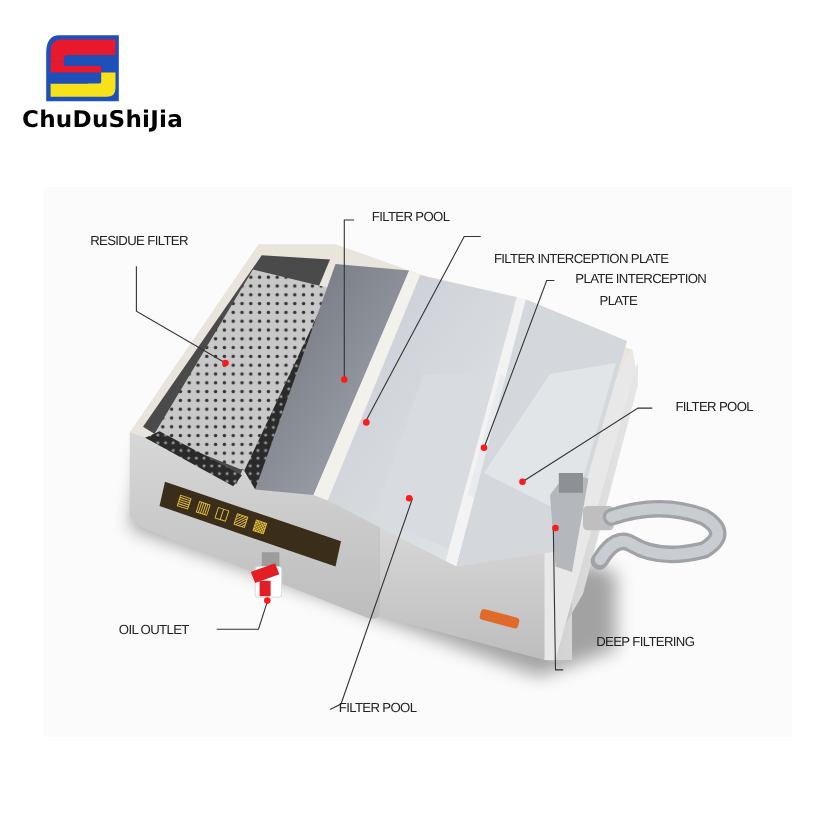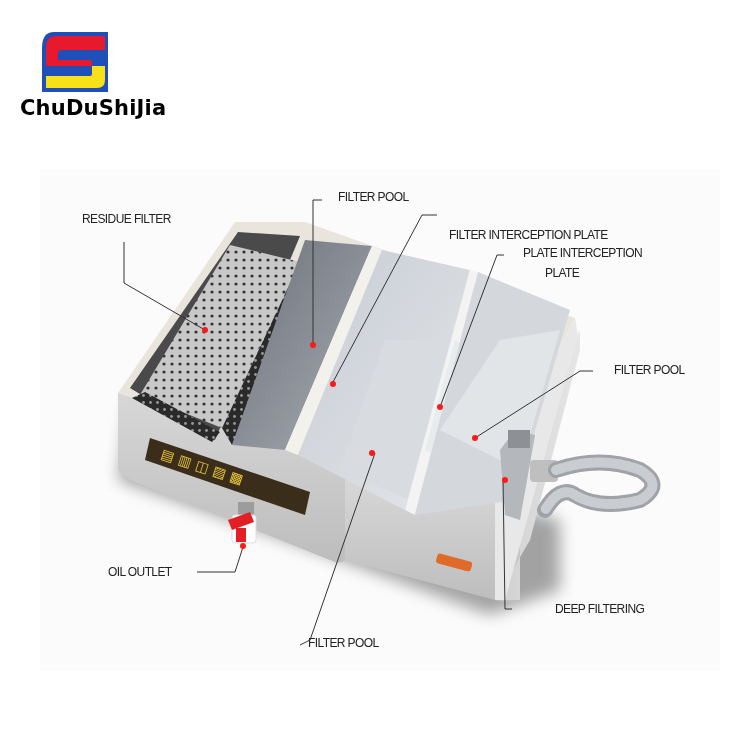--- a/index.html
+++ b/index.html
@@ -143,13 +143,13 @@
 </svg>
 
 <div class="label" style="left:82px; top:210px;">RESIDUE FILTER</div>
 <div class="label" style="left:338px; top:188px;">FILTER POOL</div>
 <div class="label" style="left:449px; top:206px;margin-top:20px;">FILTER INTERCEPTION PLATE</div>
 <div class="label" style="left:523px; top:244px;">PLATE INTERCEPTION</div>
 <div class="label" style="left:545px; top:264px;">PLATE</div>
 <div class="label" style="left:614px; top:361px;">FILTER POOL</div>
 <div class="label" style="left:108px; top:563px;">OIL OUTLET</div>
 <div class="label" style="left:308px; top:634px;">FILTER POOL</div>
-<div class="label" style="left:542px; top:600px;margin-left:13px;">DEEP FILTERING</div>
+<div class="label" style="left:542px; top:574px;">DEEP FILTERING</div>
 
 </body></html>

